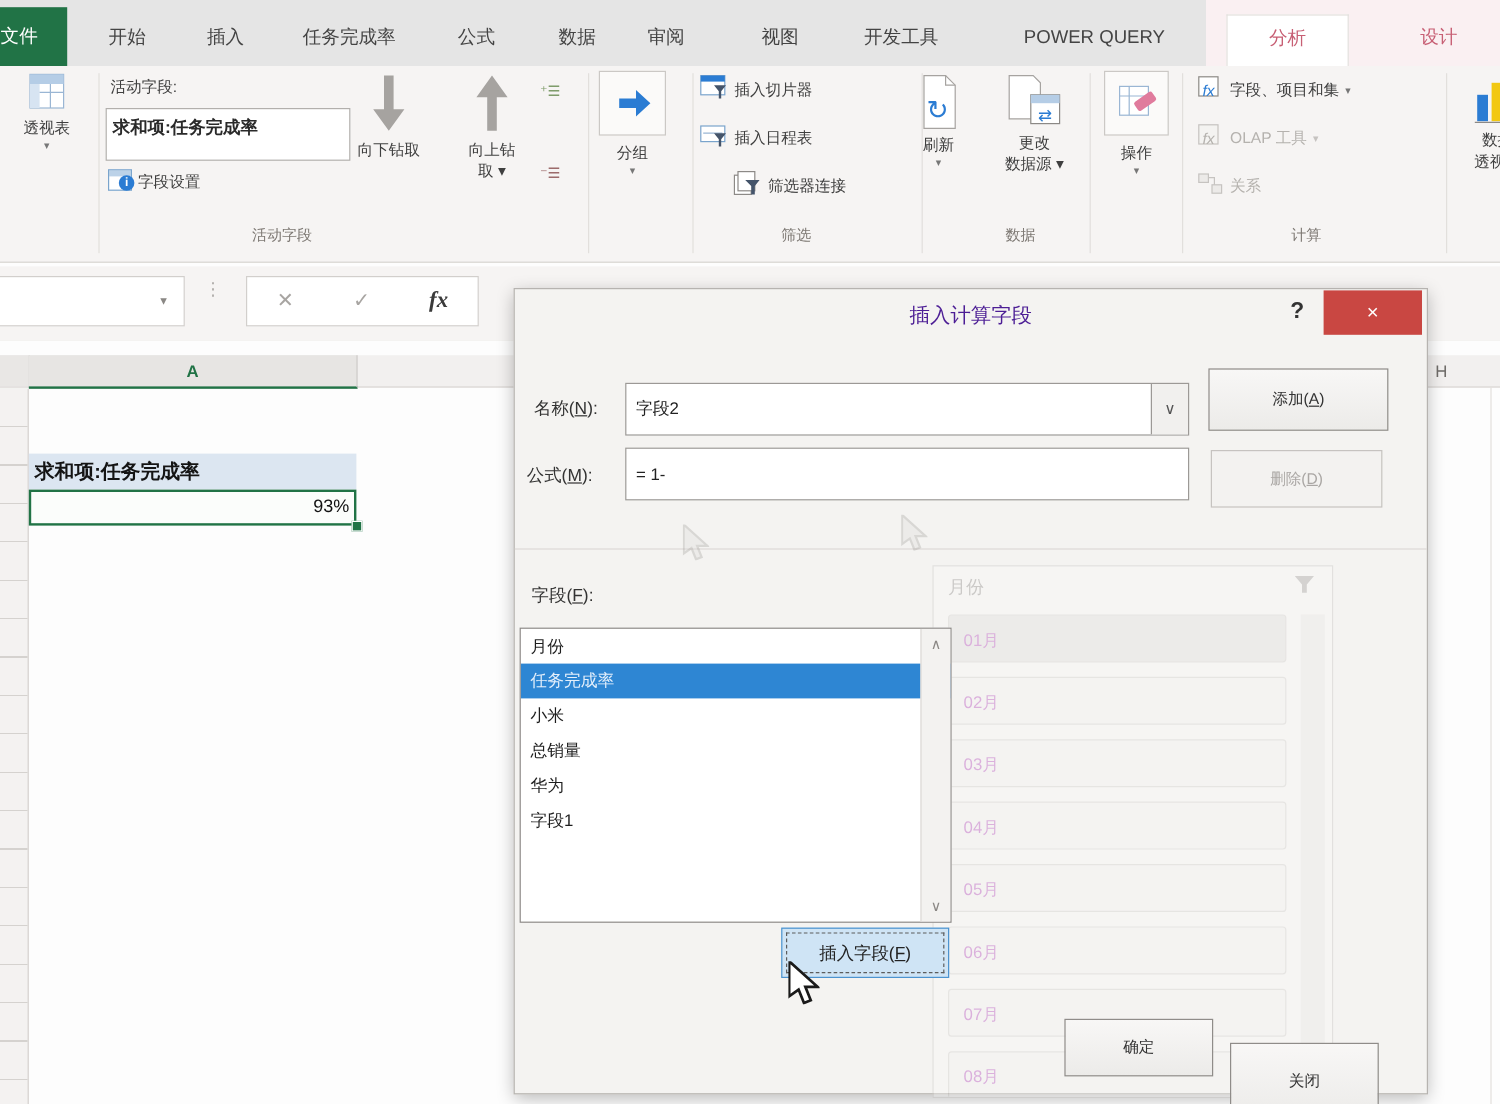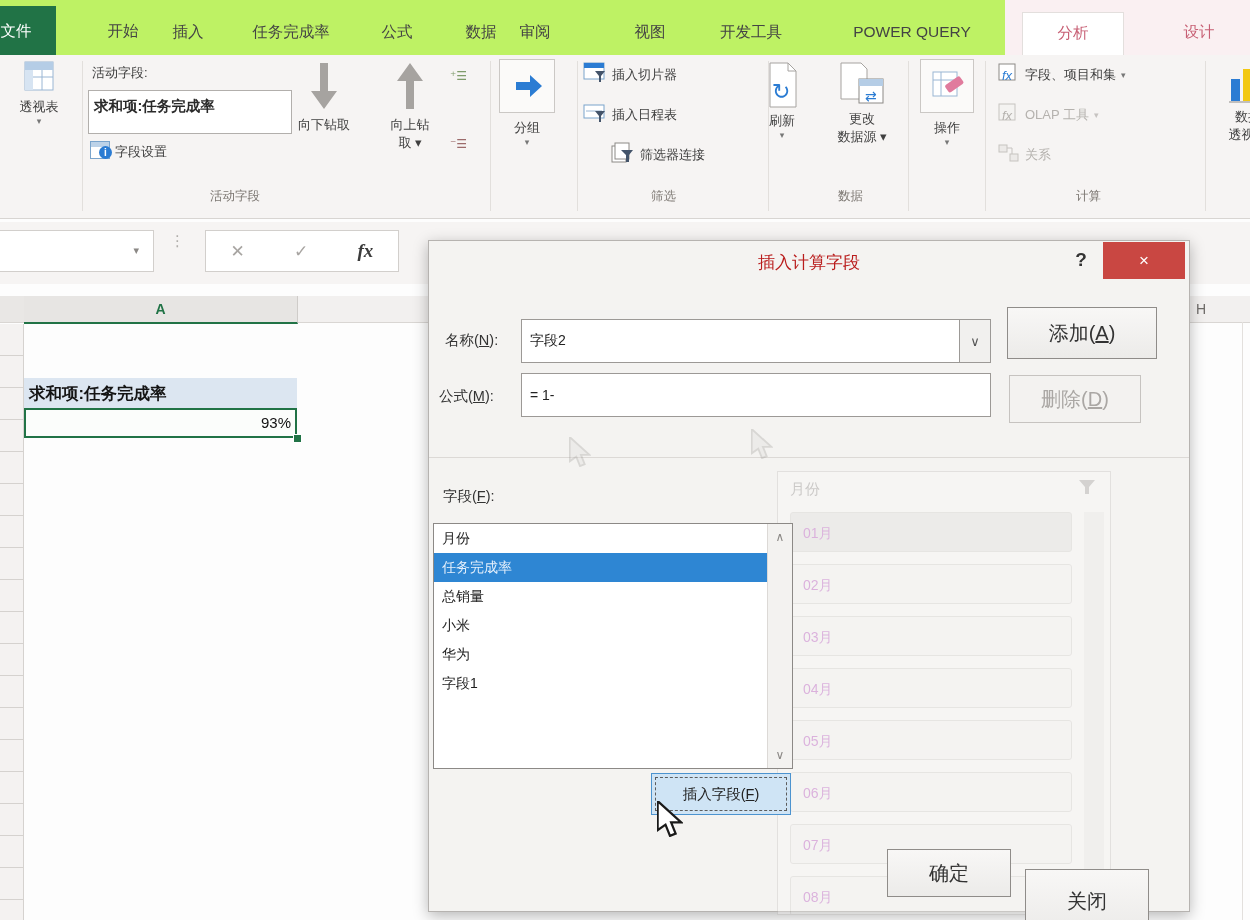--- a/index.html
+++ b/index.html
@@ -2,21 +2,21 @@
 <html><head>
 <meta charset="utf-8">
 <style>
   html,body{margin:0;padding:0;}
   body{font-family:"Liberation Sans","DejaVu Sans",sans-serif;background:#fff;}
   #canvas{position:relative;width:1250px;height:920px;overflow:hidden;background:#fdfdfd;
           font-family:"Liberation Sans","DejaVu Sans",sans-serif;color:#3f3f3f;}
   .abs{position:absolute;}
 
   
-  .tabbar{left:0;top:0;width:1182px;height:55px;background:#bef264;}
+  .tabbar{left:0;top:0;width:1182px;height:55px;background:#e5e5e5;}
   .ctx-zone{left:1005px;top:0;width:245px;height:55px;background:#faf0f2;}
   .tab{position:absolute;top:12px;height:43px;line-height:40px;text-align:center;
        font-size:15.5px;color:#444;cursor:default;}
   .tab-file{left:-24px;top:6px;width:80px;height:49px;background:#217346;color:#fff;line-height:49px;}
   .tab-active{background:#fff;border:1px solid #e3dfdd;border-bottom:none;color:#c75f74;}
   .tab-design{color:#c75f74;}
 
   
   .ribbon{left:0;top:55px;width:1250px;height:163px;background:#f6f4f3;border-bottom:1px solid #d8d5d2;}
   .rsep{position:absolute;top:6px;width:1px;height:150px;background:#e2dfdc;}
@@ -59,33 +59,33 @@
   .pivot-hdr{position:absolute;left:24px;top:94px;width:273px;height:30px;background:#dce6f1;
      font-weight:bold;font-size:16.5px;color:#141414;line-height:30px;padding-left:5px;box-sizing:border-box;}
   .pivot-val{position:absolute;left:24px;top:124px;width:273px;height:30px;background:#fbfdfb;
      border:2px solid #217346;box-sizing:border-box;font-size:15px;color:#111;
      text-align:right;line-height:26px;padding-right:4px;}
   .fill-handle{position:absolute;left:293px;top:150px;width:7px;height:7px;background:#217346;border:1px solid #fff;}
 
   
   .dialog{left:428px;top:240px;width:762px;height:672px;background:#f4f3f1;
      border:1px solid #b6b3b0;box-shadow:0 4px 14px rgba(0,0,0,.28);box-sizing:border-box;}
-  .dlg-title{position:absolute;left:0;top:10px;width:100%;text-align:center;font-size:17px;color:#b91c1c;}
+  .dlg-title{position:absolute;left:0;top:10px;width:100%;text-align:center;font-size:17px;color:#4c1d95;}
   .dlg-help{position:absolute;left:640px;top:8px;width:24px;height:26px;text-align:center;
      font-size:19px;font-weight:bold;color:#333;}
   .dlg-close{position:absolute;left:674px;top:1px;width:82px;height:37px;background:#c94742;
      color:#fff;font-size:17px;text-align:center;line-height:37px;}
   .dlg-label{position:absolute;font-size:14.5px;color:#333;}
   .ak{text-decoration:underline;}
   .dlg-input{position:absolute;background:#fff;border:1px solid #9c9996;box-sizing:border-box;
      font-size:14px;color:#222;padding:0 8px;display:flex;align-items:center;}
   .combo-arrow{position:absolute;right:0;top:0;width:30px;height:100%;border-left:1px solid #9c9996;
      background:#f1f0ee;text-align:center;color:#555;font-size:13px;display:flex;align-items:center;justify-content:center;}
   .dlg-btn{position:absolute;background:linear-gradient(#f8f7f6,#ecebe9);border:1px solid #8f8c89;
-     box-sizing:border-box;font-size:20px;color:#333;text-align:center;display:flex;
+     box-sizing:border-box;font-size:13px;color:#333;text-align:center;display:flex;
      align-items:center;justify-content:center;}
   .dlg-btn-dis{border-color:#c6c3c0;background:#f3f2f0;color:#aaa7a4;}
   .dlg-sep{position:absolute;left:0;top:216px;width:760px;height:1px;background:#dcd9d6;}
   .listbox{position:absolute;left:4px;top:282px;width:360px;height:246px;background:#fff;
      border:1px solid #8c8986;box-sizing:border-box;overflow:hidden;}
   .listitem{height:29px;line-height:29px;padding-left:8px;font-size:14px;color:#1d1d1d;white-space:nowrap;}
   .listitem-sel{background:#2e86d3;color:#e4effb;}
   .list-scroll{position:absolute;right:0;top:0;width:24px;height:100%;background:#f3f2f0;border-left:1px solid #dcd9d6;}
   .scroll-arrow{position:absolute;left:0;width:24px;text-align:center;color:#8b8885;font-size:12px;}
   .insert-field{position:absolute;left:222px;top:532px;width:140px;height:42px;background:#cfe4f5;
@@ -104,26 +104,26 @@
   .cursor-svg{position:absolute;pointer-events:none;}
 </style>
 </head>
 <body>
 
 <div id="canvas">
 
   <div class="abs tabbar">
     <div class="abs ctx-zone"></div>
     <div class="tab tab-file">文件</div>
-    <div class="tab" style="left:92px;width:62px;font-family:Liberation Mono, monospace;">开始</div>
+    <div class="tab" style="left:75px;width:62px;">开始</div>
     <div class="tab" style="left:157px;width:62px;">插入</div>
     <div class="tab" style="left:239px;width:104px;">任务完成率</div>
     <div class="tab" style="left:366px;width:62px;">公式</div>
     <div class="tab" style="left:450px;width:62px;">数据</div>
-    <div class="tab" style="left:504px;width:62px;">审阅</div>
+    <div class="tab" style="left:524px;width:62px;">审阅</div>
     <div class="tab" style="left:619px;width:62px;">视图</div>
     <div class="tab" style="left:698px;width:106px;">开发工具</div>
     <div class="tab" style="left:822px;width:180px;">POWER QUERY</div>
     <div class="tab tab-active" style="left:1022px;width:100px;">分析</div>
     <div class="tab tab-design" style="left:1148px;width:102px;">设计</div>
   </div>
 
   <div class="abs ribbon">
     <div class="rsep" style="left:82px;"></div>
     <div class="rsep" style="left:490px;"></div>
@@ -366,41 +366,41 @@
     <div class="dlg-btn" style="left:578px;top:66px;width:150px;height:52px;">
       <span><span>添加(</span><span class="ak">A</span><span>)</span></span>
     </div>
 
     <div class="dlg-label" style="left:10px;top:146px;">
       <span>公式(</span><span class="ak">M</span><span>):</span>
     </div>
     <div class="dlg-input" style="left:92px;top:132px;width:470px;height:44px;">
       <span>= 1-</span>
     </div>
-    <div class="dlg-btn dlg-btn-dis" style="left:580px;top:134px;width:132px;height:48px;">
+    <div class="dlg-btn dlg-btn-dis" style="left:580px;top:134px;width:143px;height:48px;">
       <span><span>删除(</span><span class="ak">D</span><span>)</span></span>
     </div>
 
     <div class="dlg-sep"></div>
 
     <svg class="cursor-svg ghost" style="left:140px;top:196px;" width="22" height="30" viewBox="0 0 11 16">
         <polygon points="0,0 0,13 3.5,10.5 5.5,15.5 8,14.5 6,9.5 10.5,9.5" fill="#dcdad8" stroke="#9b9895"></polygon>
       </svg>
     <svg class="cursor-svg ghost" style="left:322px;top:188px;" width="22" height="30" viewBox="0 0 11 16">
         <polygon points="0,0 0,13 3.5,10.5 5.5,15.5 8,14.5 6,9.5 10.5,9.5" fill="#dcdad8" stroke="#9b9895"></polygon>
       </svg>
 
     <div class="dlg-label" style="left:14px;top:246px;">
       <span>字段(</span><span class="ak">F</span><span>):</span>
     </div>
     <div class="listbox">
       <div class="listitem">月份</div>
       <div class="listitem listitem-sel">任务完成率</div>
+      <div class="listitem">小米</div>
       <div class="listitem">总销量</div>
-      <div class="listitem">小米</div>
       <div class="listitem">华为</div>
       <div class="listitem">字段1</div>
       <div class="list-scroll">
         <div class="scroll-arrow" style="top:6px;">∧</div>
         <div class="scroll-arrow" style="bottom:6px;">∨</div>
       </div>
     </div>
 
     <div class="insert-field">
       <div class="focus-ring"></div>

